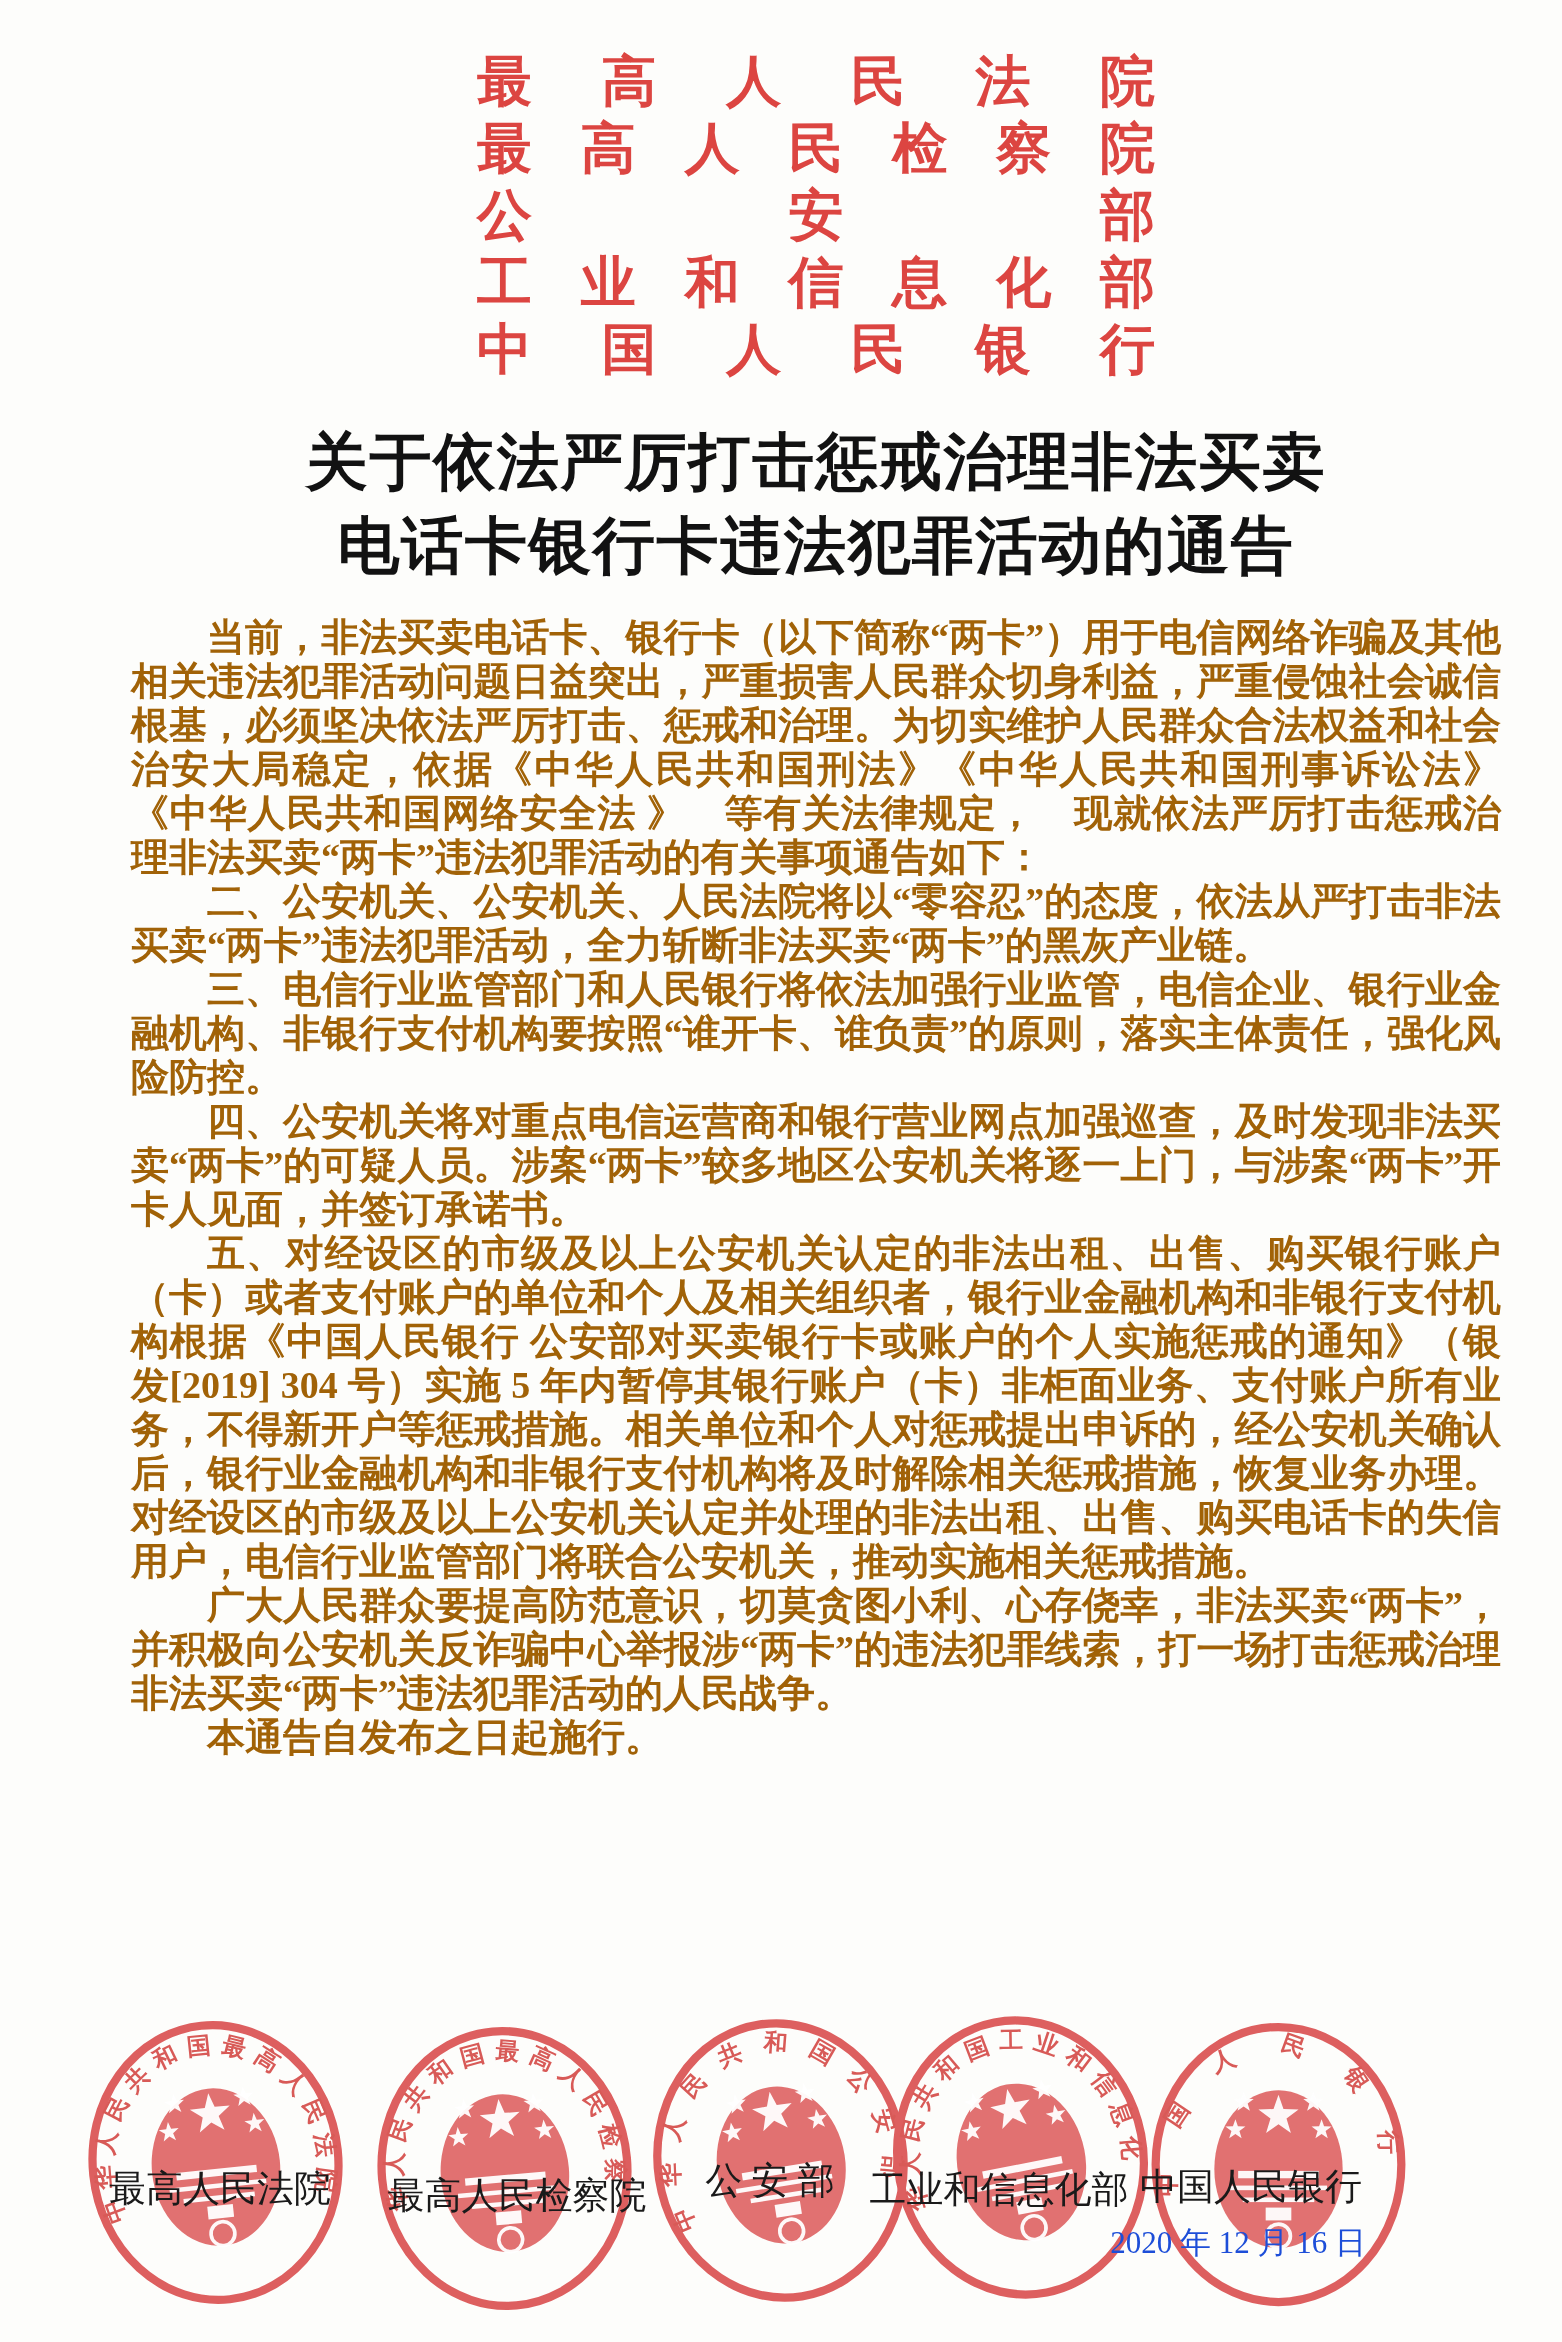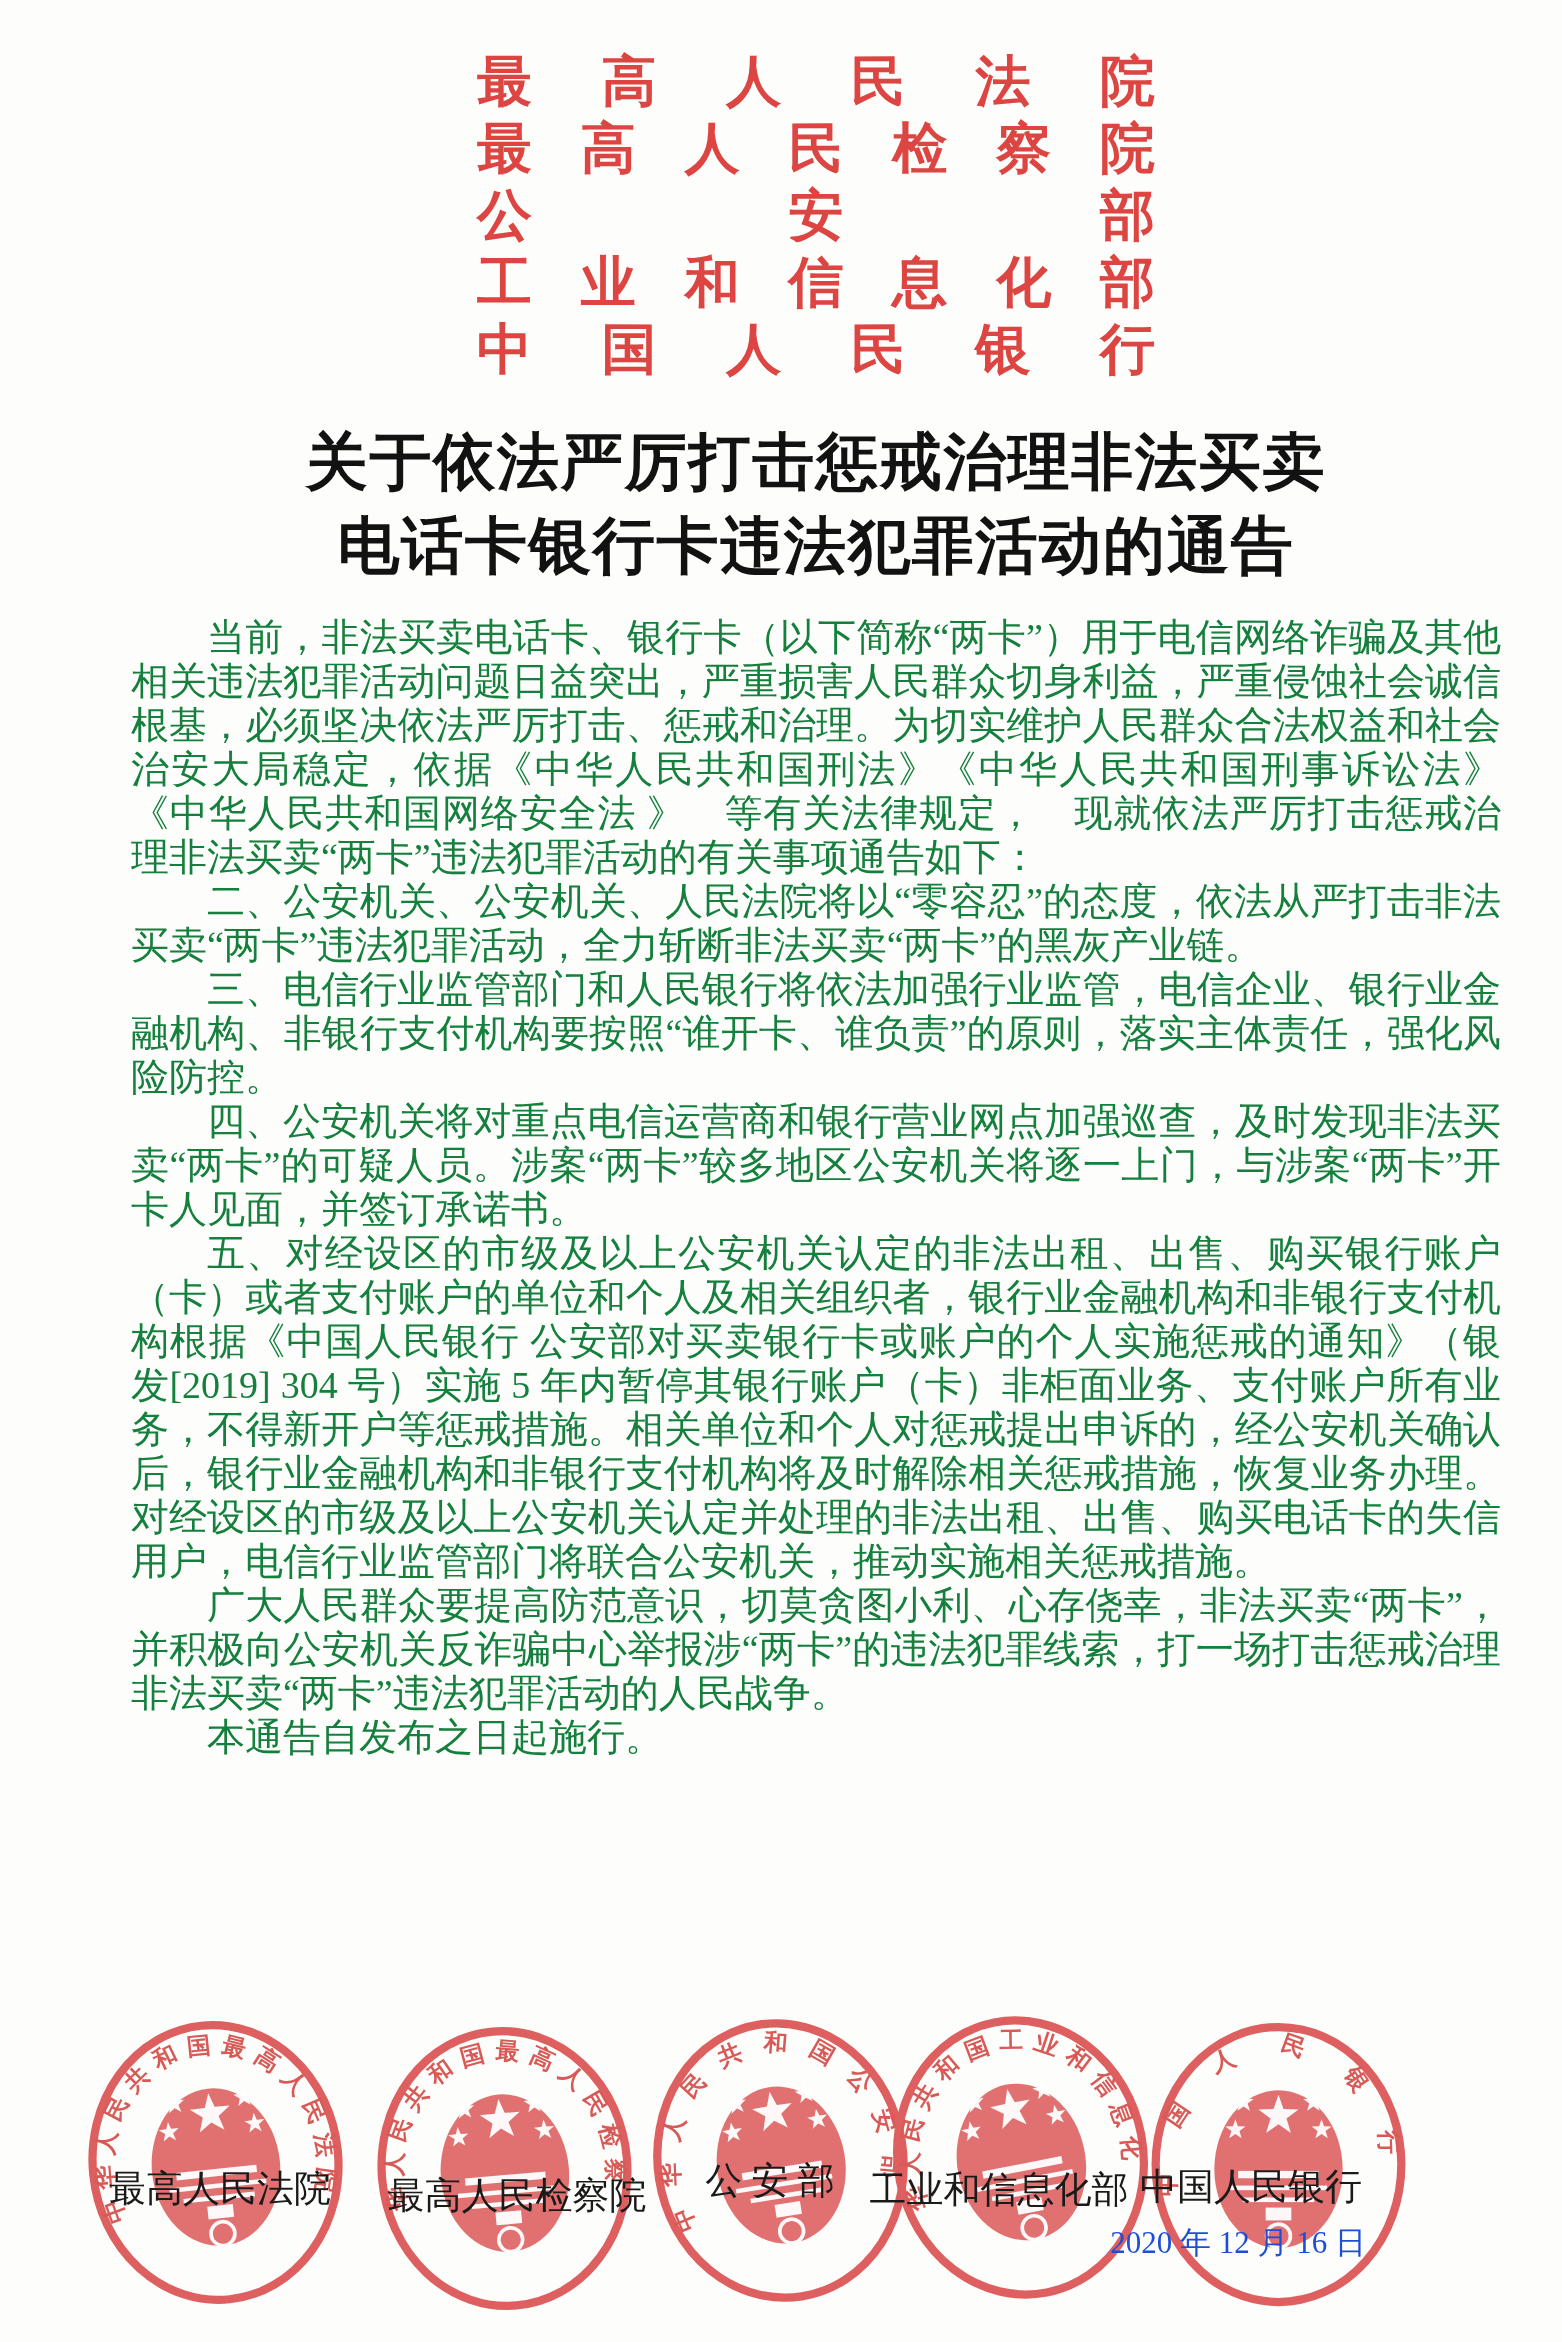--- a/index.html
+++ b/index.html
@@ -24,22 +24,23 @@
   .doc-title { margin:42px 0 0 0; text-align:center; }
   .title-line {
     display:block;
     font-size:62px; line-height:84px; font-weight:700;
     color:#121212; letter-spacing:1.8px;font-family:Liberation Mono, monospace;
   }
   
   .doc-body {
     margin:22px 96px 0 96px;
     font-size:38px; line-height:44px;
-    color:#15803d;
+    color:#a16207;
     text-align:justify;
+    font-weight:bold;
   }
   .para { margin:0; text-indent:2em; }
   
   .seal { position:absolute; width:275px; height:303px; z-index:1; }
   .seal-1 { left:78px;   top:2011px; }
   .seal-2 { left:367px;  top:2017px; }
   .seal-3 { left:643px;  top:2009px; }
   .seal-4 { left:883px;  top:2006px; }
   .seal-5 { left:1141px; top:2013px; }
   .seal-1 svg { transform:rotate(-6deg); }

